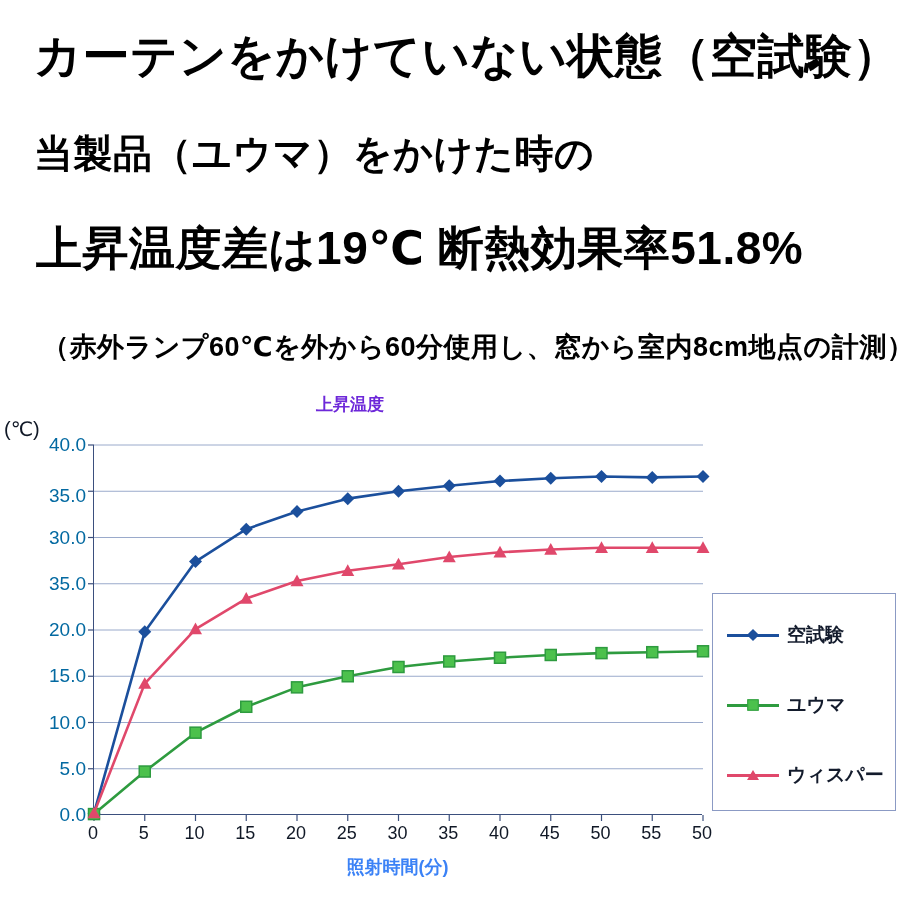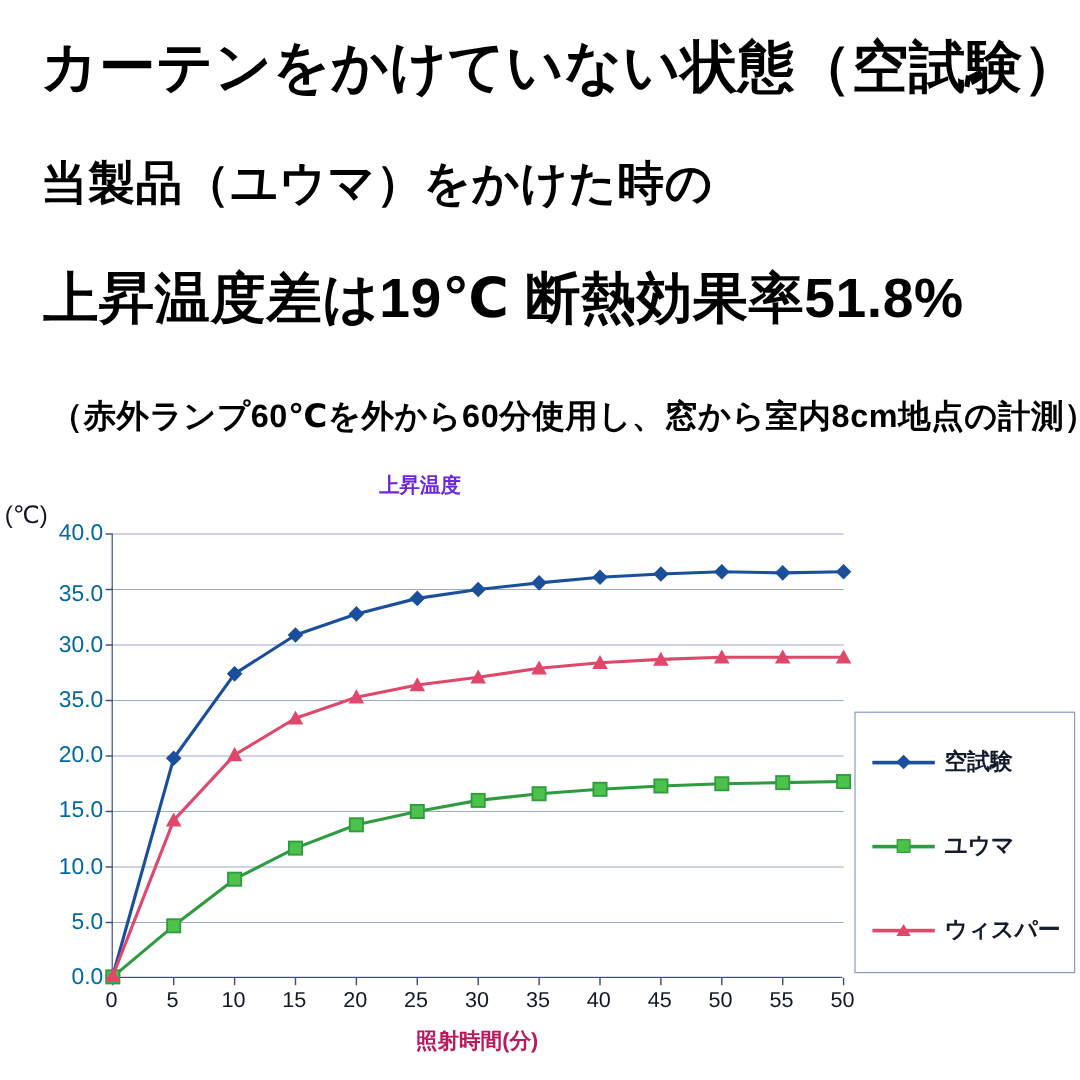--- a/index.html
+++ b/index.html
@@ -134,21 +134,21 @@
     height: 26px;
   }
   #x-axis-title {
     position: absolute;
     left: 93px;
     top: 470px;
     width: 609px;
     text-align: center;
     font-size: 18px;
     font-weight: 700;
-    color: #be185d;
+    color: #3b82f6;
   }
 
   
   #legend-box {
     position: absolute;
     left: 712px;
     top: 208px;
     width: 184px;
     height: 218px;
     border: 1.2px solid #8b9ac4;

